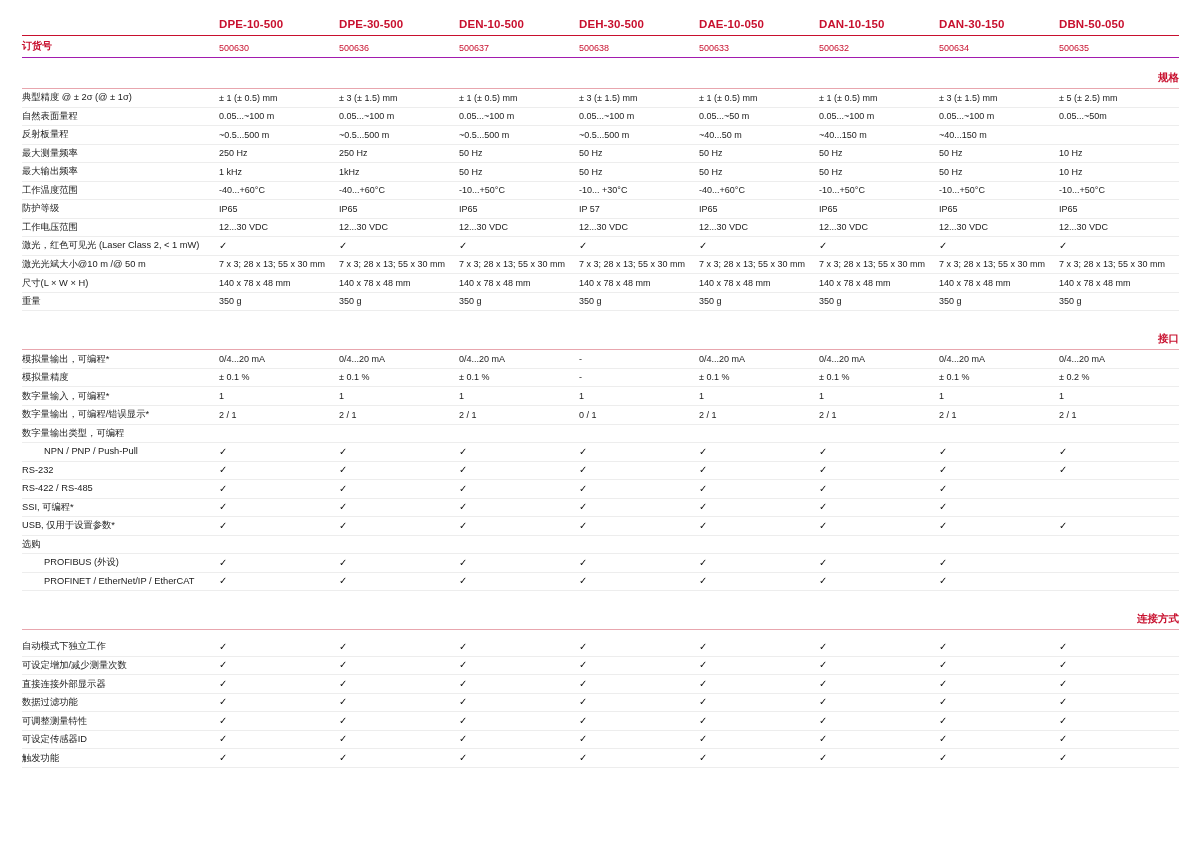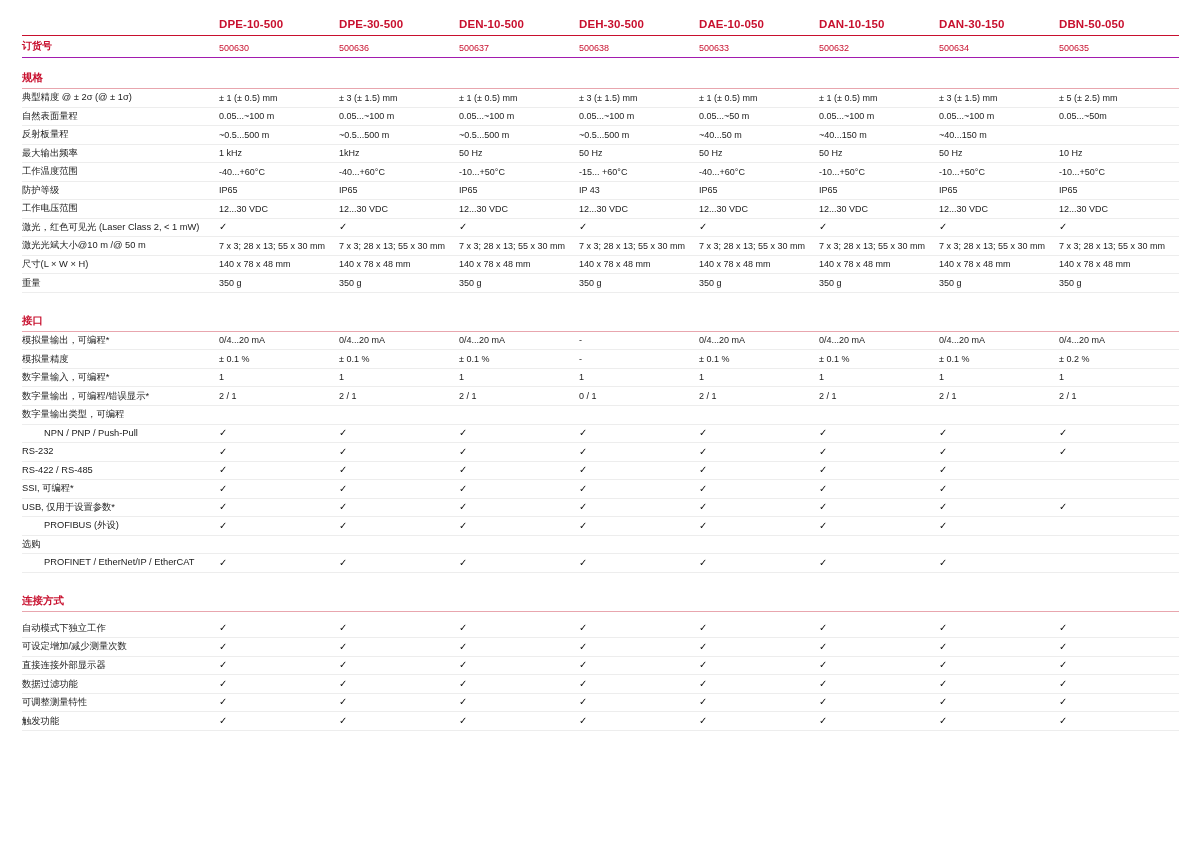--- a/index.html
+++ b/index.html
@@ -59,20 +59,21 @@
     color: #c8102e;
   }
 
   
   tr.section-row td {
     color: #c8102e;
     font-weight: bold;
     font-size: 10.5px;
     padding: 13px 0 3px 0;
     border-bottom: 1px solid #e8a6ae;
+    text-align: right;
   }
 
   
   tr.data-row td {
     font-size: 9px;
     padding: 3.2px 0 3.2px 0;
     border-bottom: 1px solid #ededed;
     color: #1a1a1a;
     line-height: 1.2;
   }
@@ -167,47 +168,58 @@
           <td>~0.5...500 m</td>
           <td>~0.5...500 m</td>
           <td>~0.5...500 m</td>
           <td>~0.5...500 m</td>
           <td>~40...50 m</td>
           <td>~40...150 m</td>
           <td>~40...150 m</td>
           <td></td>
         </tr>
         <tr class="data-row">
+          <td class="label-cell">最大测量频率</td>
+          <td>250 Hz</td>
+          <td>250 Hz</td>
+          <td>50 Hz</td>
+          <td>50 Hz</td>
+          <td>50 Hz</td>
+          <td>50 Hz</td>
+          <td>50 Hz</td>
+          <td>10 Hz</td>
+        </tr>
+        <tr class="data-row">
           <td class="label-cell">最大输出频率</td>
           <td>1 kHz</td>
           <td>1kHz</td>
           <td>50 Hz</td>
           <td>50 Hz</td>
           <td>50 Hz</td>
           <td>50 Hz</td>
           <td>50 Hz</td>
           <td>10 Hz</td>
         </tr>
         <tr class="data-row">
           <td class="label-cell">工作温度范围</td>
           <td>-40...+60°C</td>
           <td>-40...+60°C</td>
           <td>-10...+50°C</td>
-          <td>-15... +60°C</td>
+          <td>-10... +30°C</td>
           <td>-40...+60°C</td>
           <td>-10...+50°C</td>
           <td>-10...+50°C</td>
           <td>-10...+50°C</td>
         </tr>
         <tr class="data-row">
           <td class="label-cell">防护等级</td>
           <td>IP65</td>
           <td>IP65</td>
           <td>IP65</td>
-          <td>IP 43</td>
+          <td>IP 57</td>
           <td>IP65</td>
           <td>IP65</td>
           <td>IP65</td>
           <td>IP65</td>
         </tr>
         <tr class="data-row">
           <td class="label-cell">工作电压范围</td>
           <td>12...30 VDC</td>
           <td>12...30 VDC</td>
           <td>12...30 VDC</td>
@@ -371,39 +383,39 @@
           <td><span class="check">✓</span></td>
           <td><span class="check">✓</span></td>
           <td><span class="check">✓</span></td>
           <td><span class="check">✓</span></td>
           <td><span class="check">✓</span></td>
           <td><span class="check">✓</span></td>
           <td><span class="check">✓</span></td>
           <td><span class="check">✓</span></td>
         </tr>
         <tr class="data-row">
+          <td class="label-cell">选购</td>
+          <td></td>
+          <td></td>
+          <td></td>
+          <td></td>
+          <td></td>
+          <td></td>
+          <td></td>
+          <td></td>
+        </tr>
+        <tr class="data-row">
           <td class="label-cell indent2">PROFIBUS (外设)</td>
           <td><span class="check">✓</span></td>
           <td><span class="check">✓</span></td>
           <td><span class="check">✓</span></td>
           <td><span class="check">✓</span></td>
           <td><span class="check">✓</span></td>
           <td><span class="check">✓</span></td>
           <td><span class="check">✓</span></td>
-          <td></td>
-        </tr>
-        <tr class="data-row">
-          <td class="label-cell">选购</td>
-          <td></td>
-          <td></td>
-          <td></td>
-          <td></td>
-          <td></td>
-          <td></td>
-          <td></td>
           <td></td>
         </tr>
         <tr class="data-row">
           <td class="label-cell indent2">PROFINET / EtherNet/IP / EtherCAT</td>
           <td><span class="check">✓</span></td>
           <td><span class="check">✓</span></td>
           <td><span class="check">✓</span></td>
           <td><span class="check">✓</span></td>
           <td><span class="check">✓</span></td>
           <td><span class="check">✓</span></td>
@@ -458,20 +470,31 @@
           <td><span class="check">✓</span></td>
           <td><span class="check">✓</span></td>
           <td><span class="check">✓</span></td>
           <td><span class="check">✓</span></td>
           <td><span class="check">✓</span></td>
           <td><span class="check">✓</span></td>
           <td><span class="check">✓</span></td>
         </tr>
         <tr class="data-row">
           <td class="label-cell">可调整测量特性</td>
+          <td><span class="check">✓</span></td>
+          <td><span class="check">✓</span></td>
+          <td><span class="check">✓</span></td>
+          <td><span class="check">✓</span></td>
+          <td><span class="check">✓</span></td>
+          <td><span class="check">✓</span></td>
+          <td><span class="check">✓</span></td>
+          <td><span class="check">✓</span></td>
+        </tr>
+        <tr class="data-row">
+          <td class="label-cell">可设定传感器ID</td>
           <td><span class="check">✓</span></td>
           <td><span class="check">✓</span></td>
           <td><span class="check">✓</span></td>
           <td><span class="check">✓</span></td>
           <td><span class="check">✓</span></td>
           <td><span class="check">✓</span></td>
           <td><span class="check">✓</span></td>
           <td><span class="check">✓</span></td>
         </tr>
         <tr class="data-row">

